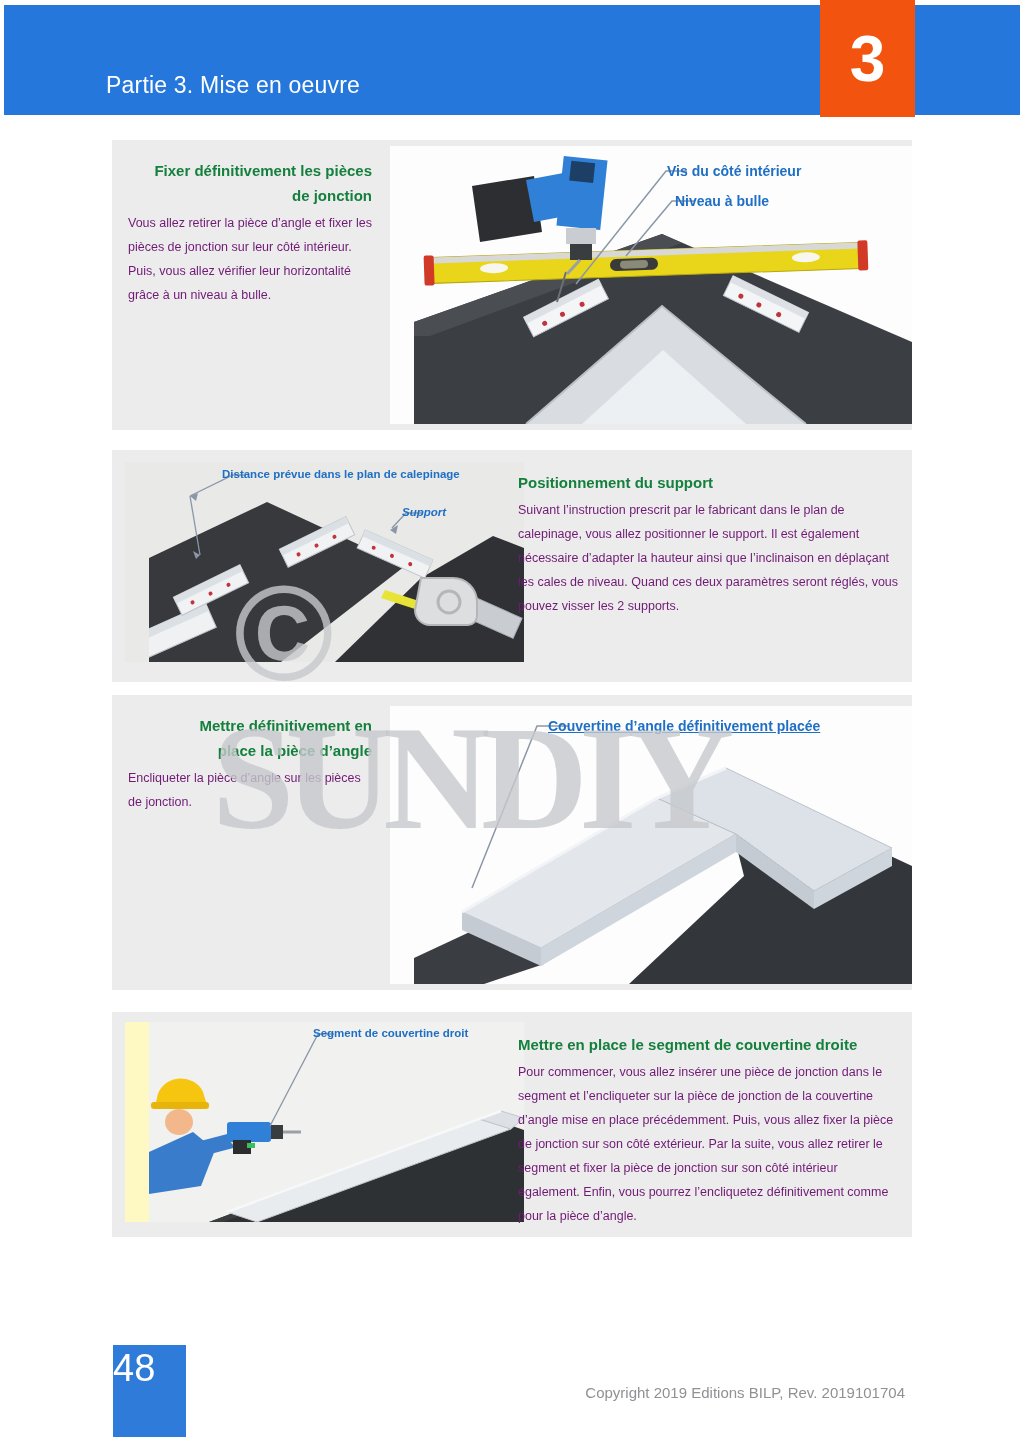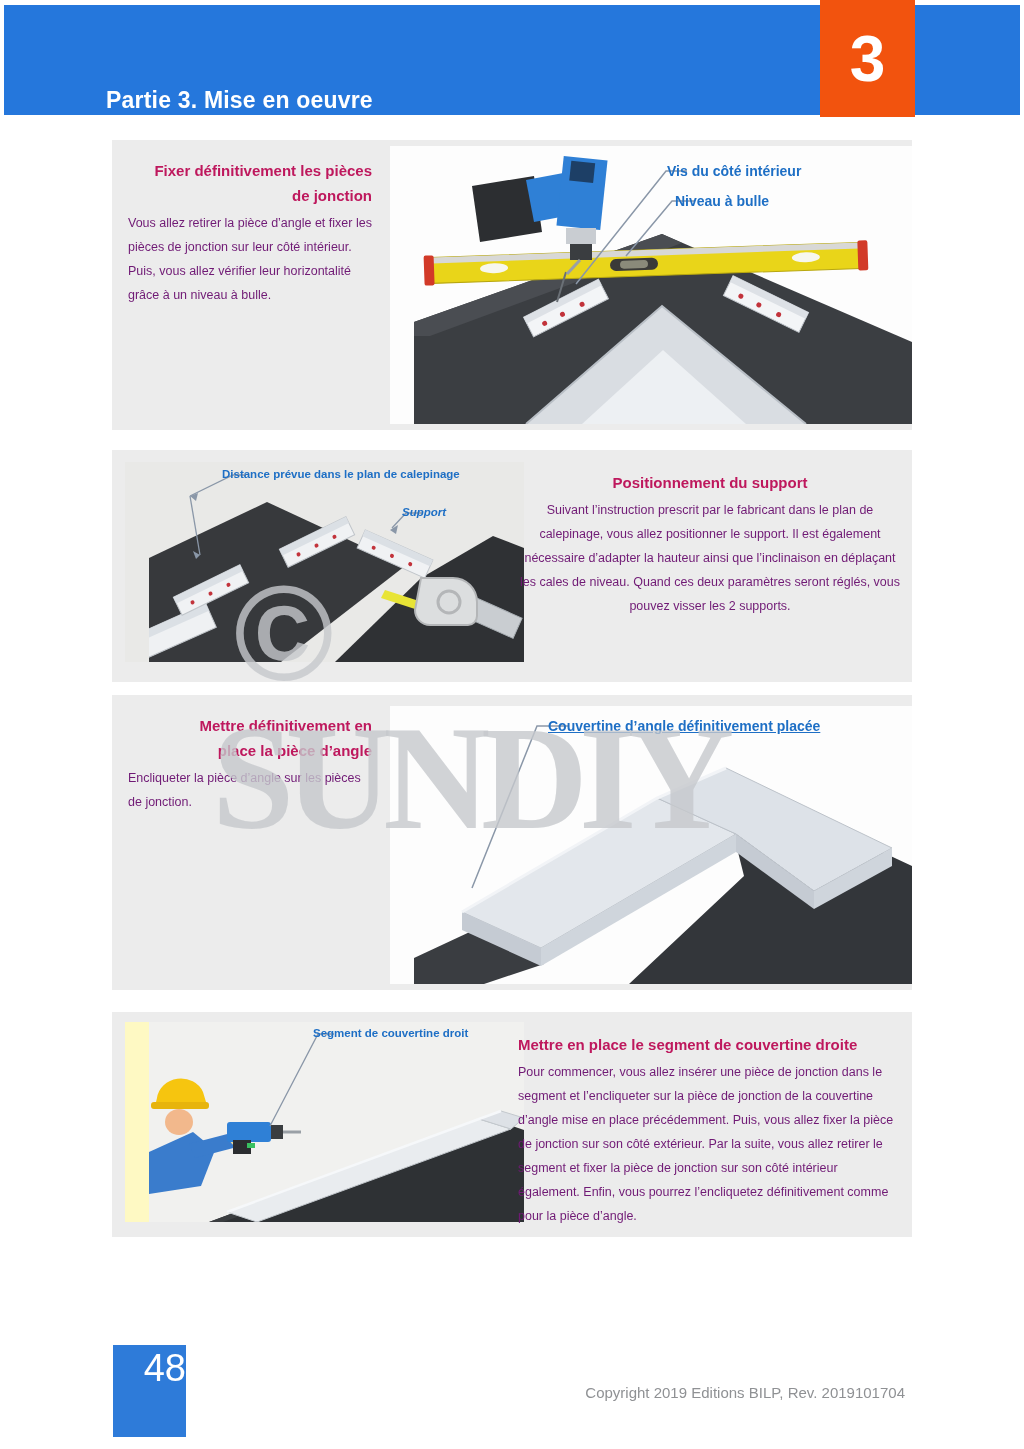--- a/index.html
+++ b/index.html
@@ -2,36 +2,36 @@
 <html style="--header-blue: #2577dc; --chapter-orange: #f2530e; --annotation-blue: #1e6fc5; --panel-gray: #ececec; --footer-blue: #2e7bd9;"><head>
 <meta charset="utf-8">
 <style>
   html,body{margin:0;padding:0;background:#ffffff;}
   .page{position:relative;width:1024px;height:1449px;background:#ffffff;
         font-family:"Liberation Sans",sans-serif;overflow:hidden;}
 
   
   .header-bar{position:absolute;left:4px;top:5px;width:1016px;height:110px;
               background:var(--header-blue,#2577dc);}
-  .header-title{position:absolute;left:102px;top:82px;font-size:23px;font-weight:bold;
+  .header-title{position:absolute;left:102px;top:67px;font-size:23px;font-weight:normal;
                 color:#ffffff;letter-spacing:.2px;}
   .chapter-box{position:absolute;left:820px;top:0;width:95px;height:117px;
                background:var(--chapter-orange,#f2530e);display:flex;align-items:center;justify-content:center;}
   .chapter-number{color:#ffffff;font-size:64px;font-weight:bold;line-height:1;}
 
   
   .panel{position:absolute;left:112px;width:800px;background:var(--panel-gray,#ececec);}
   #panel1{top:140px;height:290px;}
-  #panel2{top:450px;height:232px;text-align:center;}
+  #panel2{top:450px;height:232px;}
   #panel3{top:695px;height:295px;}
   #panel4{top:1012px;height:225px;}
 
   .text-left{position:absolute;left:16px;top:18px;width:244px;}
   .text-right{position:absolute;left:406px;top:20px;width:384px;}
-  .sec-heading{font-size:15px;font-weight:bold;color:#be185d;line-height:25px;}
+  .sec-heading{font-size:15px;font-weight:bold;color:#15803d;line-height:25px;}
   .sec-heading.align-right{text-align:right;}
   .hline{white-space:nowrap;}
   .sec-body{margin-top:3px;font-size:12.5px;color:#701a75;line-height:24px;}
 
   .img-box{position:absolute;padding-left:24px;}
   #img1{left:278px;top:6px;width:498px;height:278px;background:#fdfdfd;}
   #img2{left:13px;top:12px;width:375px;height:200px;background:#e9e9e7;}
   #img3{left:278px;top:11px;width:498px;height:278px;background:#fdfdfd;}
   #img4{left:13px;top:10px;width:375px;height:200px;background:#fef9c3;}
   .img-box svg{display:block;}
@@ -42,21 +42,21 @@
 
   
   .watermark-symbol{position:absolute;left:234px;top:566px;font-size:135px;font-weight:bold;
                     color:rgba(198,200,204,.8);z-index:9;pointer-events:none;line-height:1;}
   .watermark-text{position:absolute;left:212px;top:704px;font-size:148px;font-weight:bold;
                   letter-spacing:-9px;color:rgba(198,200,204,.8);z-index:9;pointer-events:none;line-height:1;font-family:Liberation Serif, serif;}
 
   
   .footer-page-box{position:absolute;left:113px;top:1345px;width:73px;height:92px;
                    background:var(--footer-blue,#2e7bd9);color:#ffffff;font-size:38px;
-                   text-align:right;padding-top:2px;box-sizing:border-box;}
+                   text-align:left;padding-top:2px;box-sizing:border-box;}
   .footer-copyright{position:absolute;right:119px;top:1384px;font-size:15px;color:#8f9194;}
 </style>
 </head>
 <body>
 
 <div class="page">
 
   <div class="header-bar">
     <div class="header-title">Partie 3. Mise en oeuvre</div>
   </div>

